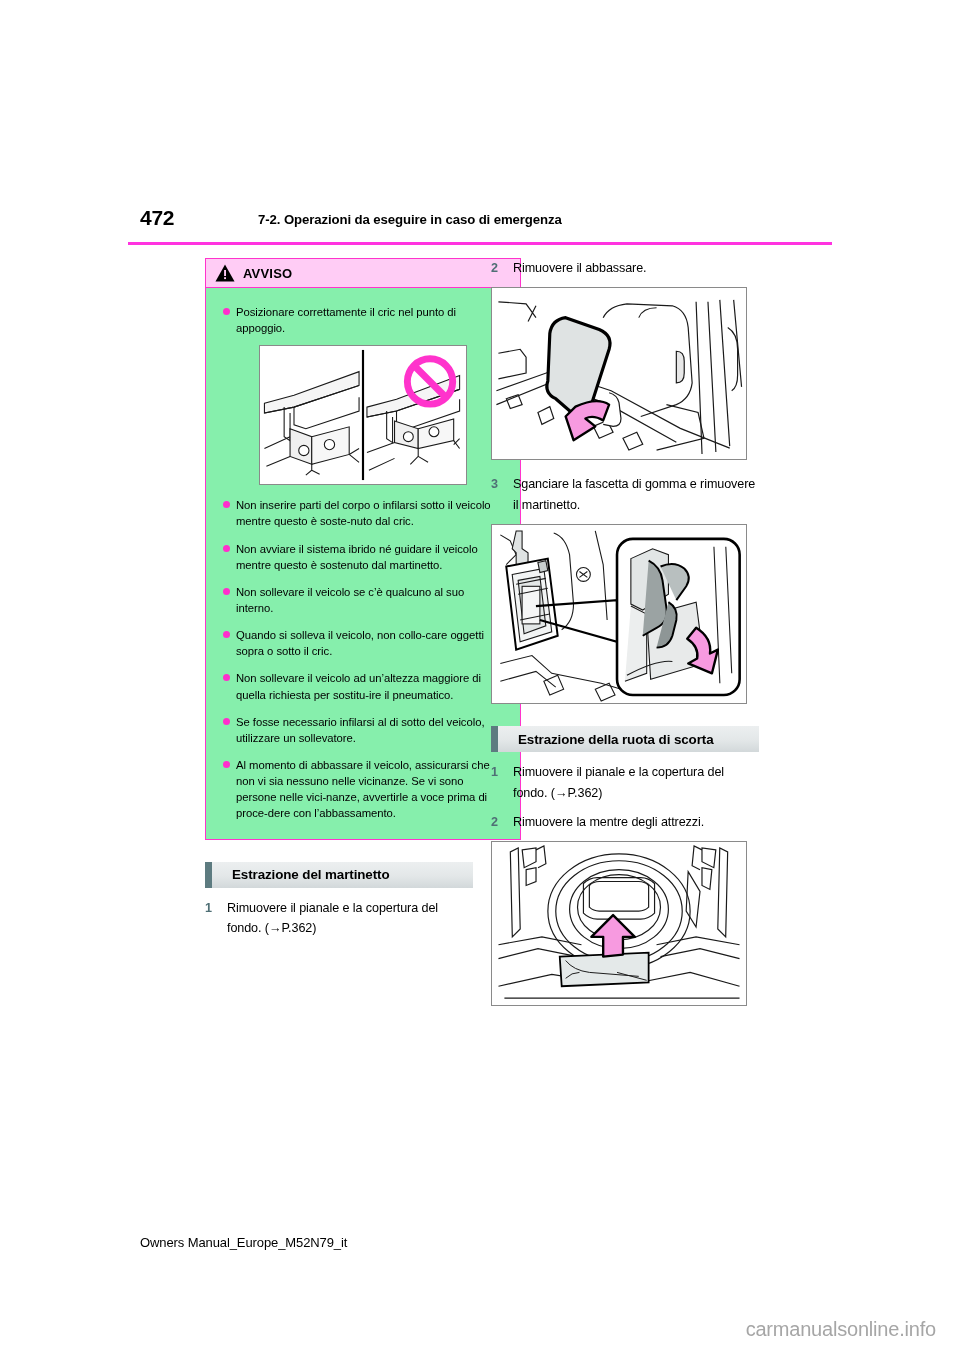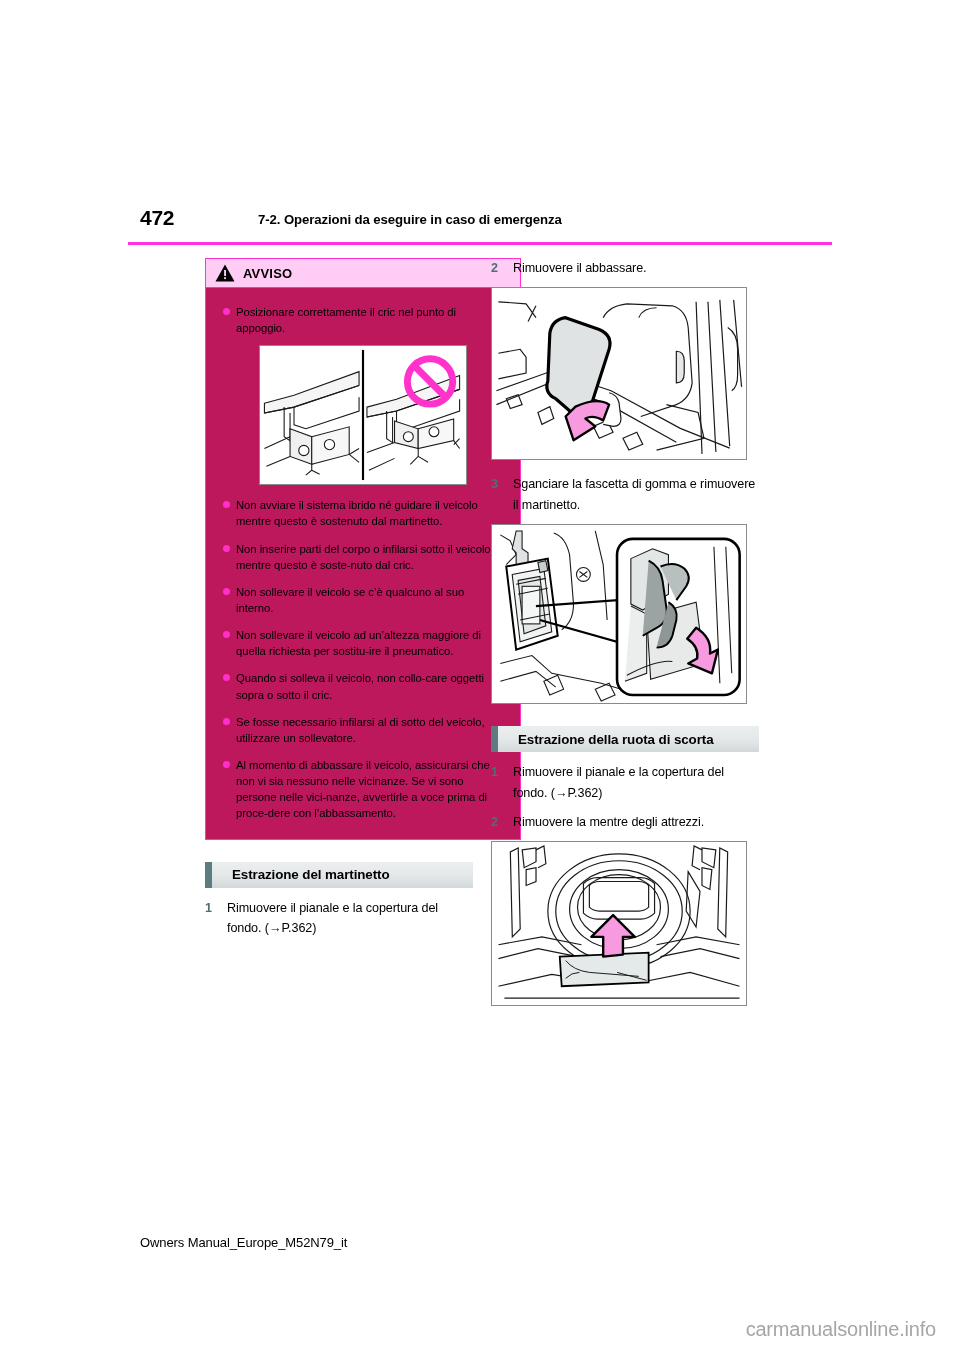--- a/index.html
+++ b/index.html
@@ -30,21 +30,21 @@
     background:#ff33e0;
   }
 
   
   .col-left  { position:absolute; left:205px; top:258px; width:268px; }
   .col-right { position:absolute; left:491px; top:258px; width:268px; }
 
   
   .warn-box {
     border:1.5px solid #ff33cc;
-    background:#be185d;
+    background:#86efac;
     width:316px;
   }
   .warn-head {
     background:#ffccf5;
     border-bottom:1.5px solid #ff33cc;
     height:29px;
     display:flex; align-items:center; gap:8px;
     padding:0 0 0 9px;
   }
   .warn-tri { width:20px; height:18px; display:block; }
@@ -189,37 +189,37 @@
           <g>
             <circle cx="172" cy="36" r="23" fill="none" stroke="#ff33cc" stroke-width="7"></circle>
             <line x1="156" y1="20" x2="188" y2="52" stroke="#ff33cc" stroke-width="7"></line>
           </g>
         </svg>
       </div>
 
       <ul class="bullets">
         <li>
           <span class="dot"></span>
+          <span>Non inserire parti del corpo o infilarsi sotto il veicolo mentre questo è soste-nuto dal cric.</span>
+        </li>
+        <li>
+          <span class="dot"></span>
           <span>Non avviare il sistema ibrido né guidare il veicolo mentre questo è sostenuto dal martinetto.</span>
         </li>
         <li>
           <span class="dot"></span>
-          <span>Non inserire parti del corpo o infilarsi sotto il veicolo mentre questo è soste-nuto dal cric.</span>
-        </li>
-        <li>
-          <span class="dot"></span>
           <span>Non sollevare il veicolo se c’è qualcuno al suo interno.</span>
         </li>
         <li>
           <span class="dot"></span>
+          <span>Quando si solleva il veicolo, non collo-care oggetti sopra o sotto il cric.</span>
+        </li>
+        <li>
+          <span class="dot"></span>
           <span>Non sollevare il veicolo ad un’altezza maggiore di quella richiesta per sostitu-ire il pneumatico.</span>
-        </li>
-        <li>
-          <span class="dot"></span>
-          <span>Quando si solleva il veicolo, non collo-care oggetti sopra o sotto il cric.</span>
         </li>
         <li>
           <span class="dot"></span>
           <span>Se fosse necessario infilarsi al di sotto del veicolo, utilizzare un sollevatore.</span>
         </li>
         <li>
           <span class="dot"></span>
           <span>Al momento di abbassare il veicolo, assicurarsi che non vi sia nessuno nelle vicinanze. Se vi sono persone nelle vici-nanze, avvertirle a voce prima di proce-dere con l’abbassamento.</span>
         </li>
       </ul>

